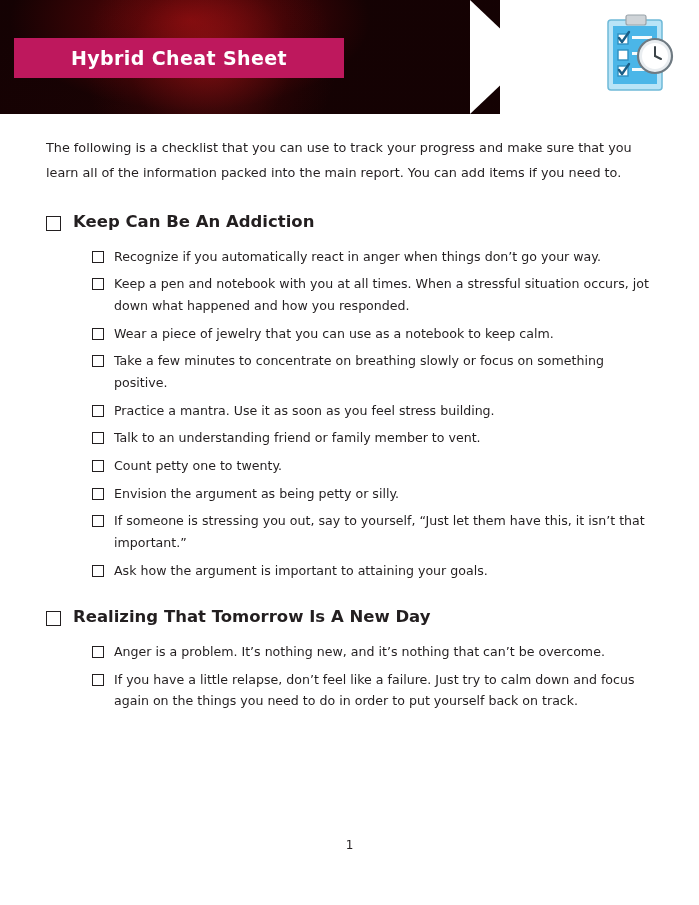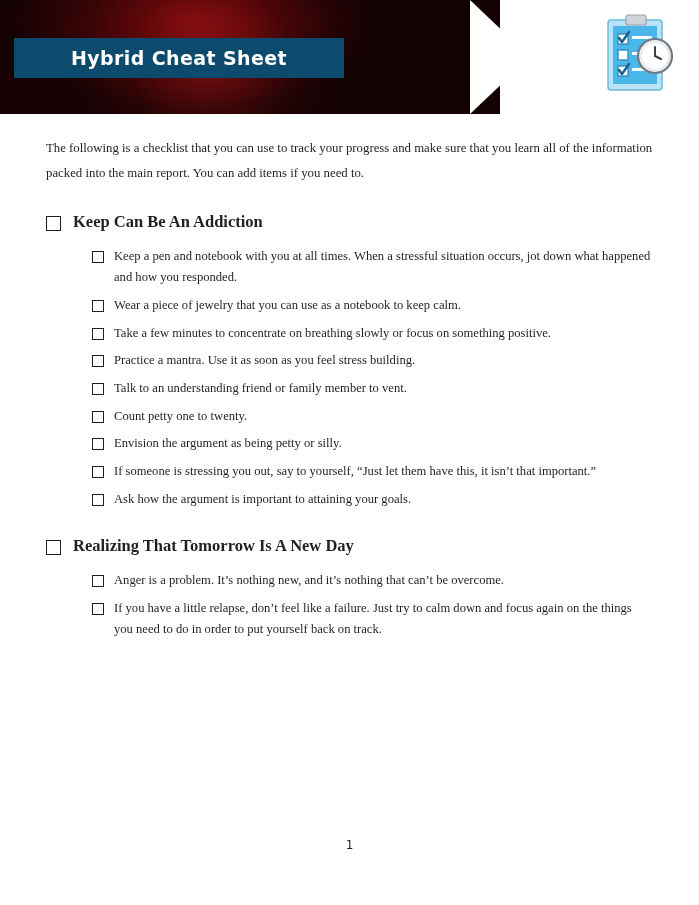--- a/index.html
+++ b/index.html
@@ -53,21 +53,21 @@
     position: absolute;
     left: 500px; top: 0;
     width: 120px; height: 114px;
     background: #ffffff;
   }
   .title-plate {
     position: absolute;
     left: 14px; top: 38px;
     width: 330px;
     height: 40px;
-    background: #0c4a6e;
+    background: #be185d;
     display: flex;
     align-items: center;
     justify-content: center;
   }
   .title-text {
     color: #ffffff;
     font-size: 19px;
     font-weight: bold;
     letter-spacing: 0.4px;
     font-family: "DejaVu Sans", sans-serif;
@@ -79,21 +79,20 @@
     left: 600px;
     top: 12px;
     width: 76px;
     height: 86px;
   }
 
   
   .content {
     padding: 22px 46px 0 46px;
     box-sizing: border-box;
-    font-family: Liberation Serif, serif;
   }
   .intro {
     font-size: 12.8px;
     line-height: 1.95;
     color: #231f20;
     margin: 0 0 22px 0;
   }
   .section {
     margin-bottom: 6px;
   }
@@ -192,20 +191,24 @@
   <p class="intro">The following is a checklist that you can use to track your progress and make sure that you learn all of the information packed into the main report.  You can add items if you need to.</p>
 
   <div class="section">
     <div class="section-head">
       <span class="cb cb-lg"></span>
       <span class="section-title">Keep Can Be An Addiction</span>
     </div>
     <div class="items">
       <div class="item">
         <span class="cb cb-sm"></span>
+        <span class="item-text">Recognize if you automatically react in anger when things don’t go your way.</span>
+      </div>
+      <div class="item">
+        <span class="cb cb-sm"></span>
         <span class="item-text">Keep a pen and notebook with you at all times. When a stressful situation occurs, jot down what happened and how you responded.</span>
       </div>
       <div class="item">
         <span class="cb cb-sm"></span>
         <span class="item-text">Wear a piece of jewelry that you can use as a notebook to keep calm.</span>
       </div>
       <div class="item">
         <span class="cb cb-sm"></span>
         <span class="item-text">Take a few minutes to concentrate on breathing slowly or focus on something positive.</span>
       </div>

